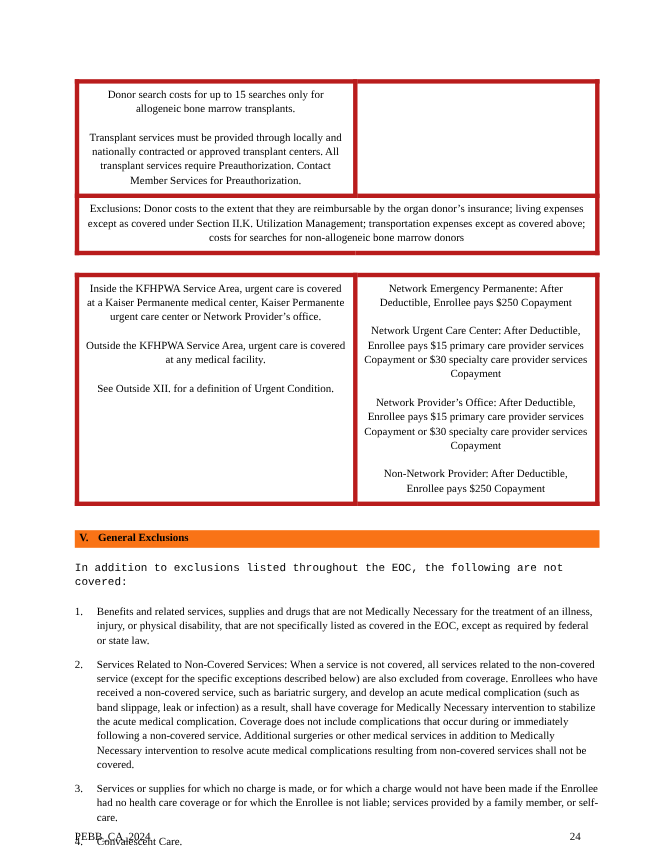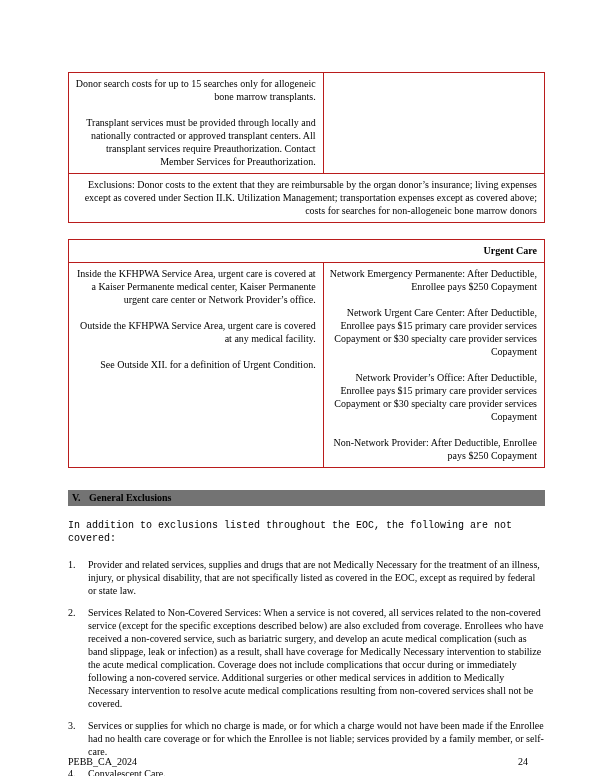--- a/index.html
+++ b/index.html
@@ -19,33 +19,33 @@
     overflow: hidden;
     background: #ffffff;
   }
   table.doc-table {
     border-collapse: collapse;
     width: 100%;
     table-layout: fixed;
     border: 1.5px solid #000;
   }
   table.doc-table td {
-    border: 1px solid #b91c1c;
+    border: 4px solid #b91c1c;
     vertical-align: top;
     padding: 4px 7px 5px 6px;
-    text-align: right;
+    text-align: center;
   }
   .cell p { margin: 0; }
   .cell p + p { margin-top: 13px; }
   .uc-table { margin-top: 16px; border: 2px solid #000; }
   .uc-header td { font-weight: bold; padding-top: 7px; padding-bottom: 7px; }
   b { font-weight: normal; }
   .section-bar {
     margin-top: 22px;
-    background: #737373;
+    background: #f97316;
     font-weight: bold;
     padding: 1px 4px 2px 4px;
   }
   .section-bar .sec-num { display: inline-block; width: 17px; }
   .intro { margin: 13px 0 0 0; font-family: Liberation Mono, monospace; }
   .exclusion-list { margin-top: 13px; }
   .list-item { display: flex; margin-bottom: 9px; }
   .list-item .num { flex: 0 0 20px; width: 20px; }
   .list-item .item-text { flex: 1; }
   .footer {
@@ -80,23 +80,20 @@
     </tr>
   </tbody>
     </table>
 
   <table class="doc-table uc-table">
     <colgroup>
         <col style="width:53.5%">
         <col style="width:46.5%">
       </colgroup>
     <tbody>
-        <tr class="uc-header">
-      <td colspan="2">Urgent Care</td>
-    </tr>
     <tr>
       <td class="cell">
         <p>Inside the KFHPWA Service Area, urgent care is covered at a Kaiser Permanente medical center, Kaiser Permanente urgent care center or Network Provider’s office.</p>
         <p>Outside the KFHPWA Service Area, urgent care is covered at any medical facility.</p>
         <p>See Outside XII. for a definition of Urgent Condition.</p>
       </td>
       <td class="cell">
         <p><b>Network Emergency Permanente:</b><span> After Deductible, Enrollee pays $250 Copayment</span></p>
         <p><b>Network Urgent Care Center:</b><span> After Deductible, Enrollee pays $15 primary care provider services Copayment or $30 specialty care provider services Copayment</span></p>
         <p><b>Network Provider’s Office:</b><span> After Deductible, Enrollee pays $15 primary care provider services Copayment or $30 specialty care provider services Copayment</span></p>
@@ -108,21 +105,21 @@
 
   <div class="section-bar">
     <span class="sec-num">V.</span><span>General Exclusions</span>
   </div>
 
   <p class="intro">In addition to exclusions listed throughout the EOC, the following are not covered:</p>
 
   <div class="exclusion-list">
     <div class="list-item">
       <span class="num">1.</span>
-      <span class="item-text">Provider and related services, supplies and drugs that are not Medically Necessary for the treatment of an illness, injury, or physical disability, that are not specifically listed as covered in the EOC, except as required by federal or state law.</span>
+      <span class="item-text">Benefits and related services, supplies and drugs that are not Medically Necessary for the treatment of an illness, injury, or physical disability, that are not specifically listed as covered in the EOC, except as required by federal or state law.</span>
     </div>
     <div class="list-item">
       <span class="num">2.</span>
       <span class="item-text"><b>Services Related to Non-Covered Services:</b><span> When a service is not covered, all services related to the non-covered service (except for the specific exceptions described below) are also excluded from coverage. Enrollees who have received a non-covered service, such as bariatric surgery, and develop an acute medical complication (such as band slippage, leak or infection) as a result, shall have coverage for Medically Necessary intervention to stabilize the acute medical complication. Coverage does not include complications that occur during or immediately following a non-covered service. Additional surgeries or other medical services in addition to Medically Necessary intervention to resolve acute medical complications resulting from non-covered services shall not be covered.</span></span>
     </div>
     <div class="list-item">
       <span class="num">3.</span>
       <span class="item-text">Services or supplies for which no charge is made, or for which a charge would not have been made if the Enrollee had no health care coverage or for which the Enrollee is not liable; services provided by a family member, or self-care.</span>
     </div>
     <div class="list-item">

